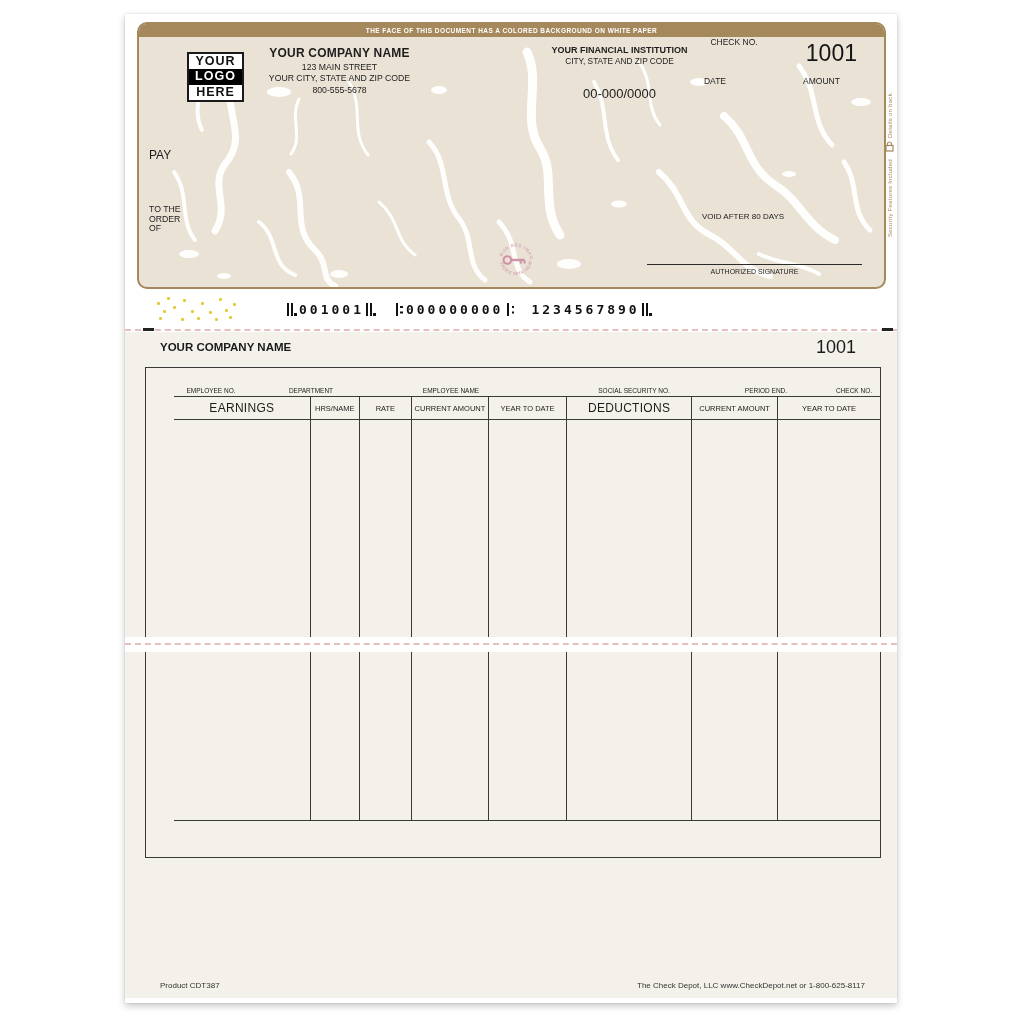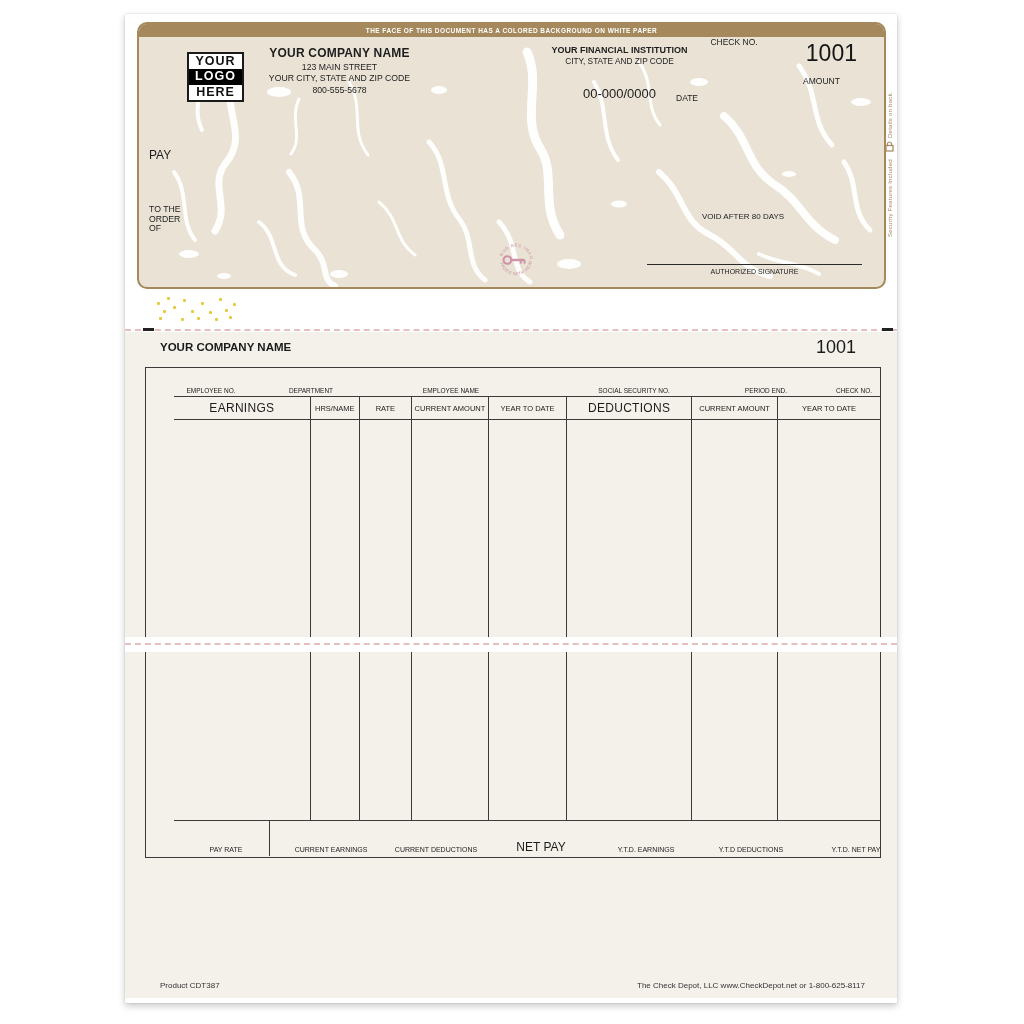--- a/index.html
+++ b/index.html
@@ -45,21 +45,21 @@
   .logo-box .lrow.inv { background: #000; color: #fff; }
   .company-blk { left: 118px; top: 22px; width: 165px; text-align: center; color: #1d1d1d; }
   .company-name { font-size: 12px; font-weight: bold; letter-spacing: 0.2px; }
   .company-line { font-size: 8.7px; margin-top: 1.5px; }
   .bank-blk { left: 398px; top: 21px; width: 165px; text-align: center; color: #1d1d1d; }
   .bank-name { font-size: 9px; font-weight: bold; }
   .bank-line { font-size: 8.3px; margin-top: 1px; }
   .fraction { left: 398px; top: 62px; width: 165px; text-align: center; font-size: 13px; color: #1d1d1d; }
   .checkno-label { left: 545px; top: 13px; width: 100px; text-align: center; font-size: 8.5px; color: #1d1d1d; }
   .checkno-value { right: 27px; top: 16px; font-size: 23px; color: #151515; }
-  .date-label { left: 537px; top: 69px; width: 50px; text-align: left; font-size: 8.5px; color: #1d1d1d; }
+  .date-label { left: 537px; top: 52px; width: 50px; text-align: right; font-size: 8.5px; color: #1d1d1d; }
   .amount-label { left: 655px; top: 52px; width: 55px; text-align: center; font-size: 8.5px; color: #1d1d1d; }
   .pay-label { left: 10px; top: 124px; font-size: 12px; color: #1d1d1d; }
   .order-label { left: 10px; top: 181px; font-size: 8.7px; line-height: 9.6px; color: #1d1d1d; white-space: pre-line; }
   .void-text { left: 563px; top: 188px; font-size: 8px; color: #1d1d1d; }
   .sig-line { left: 508px; top: 240px; width: 215px; height: 0; border-top: 1.5px solid #2a2a2a; }
   .sig-label { left: 508px; top: 244px; width: 215px; text-align: center; font-size: 7px; color: #1d1d1d; }
   .seal { left: 356px; top: 215px; }
   
   .vert {
     position: absolute;
@@ -232,20 +232,32 @@
     <div class="dot" style="left:76px; top:288px;"></div>
       <div class="dot" style="left:84px; top:297px;"></div>
     <div class="dot" style="left:72px; top:303px;"></div>
       <div class="dot" style="left:94px; top:284px;"></div>
     <div class="dot" style="left:100px; top:295px;"></div>
       <div class="dot" style="left:90px; top:304px;"></div>
     <div class="dot" style="left:108px; top:289px;"></div>
       <div class="dot" style="left:104px; top:302px;"></div>
   </div>
 
+  <div class="micr-row">
+    <span class="msym onus"></span>
+      <span class="micr-digits">001001</span>
+      <span class="msym onus"></span>
+    <span class="gap14"></span>
+    <span class="msym transit"></span>
+      <span class="micr-digits">000000000</span>
+      <span class="msym transit"></span>
+    <span class="gap14"></span>
+    <span class="micr-digits">1234567890</span>
+      <span class="msym onus"></span>
+  </div>
 
   <div class="perf1"></div>
   <div class="perf-end" style="left:18px;"></div>
   <div class="perf-end" style="left:757px;"></div>
 
   <div class="stub-bg"></div>
   <div class="stub-company">YOUR COMPANY NAME</div>
   <div class="stub-checkno">1001</div>
 
   <div class="ptable">
@@ -270,30 +282,20 @@
     <div class="body-row">
       <div class="col c0"></div>
         <div class="col c1"></div>
         <div class="col c2"></div>
         <div class="col c3"></div>
       <div class="col c4"></div>
         <div class="col c5"></div>
         <div class="col c6"></div>
         <div class="col c7"></div>
     </div>
-    <div class="summary-row">
-      <div class="summary-div"></div>
-      <span class="sum-label" style="left:52px;">PAY RATE</span>
-      <span class="sum-label" style="left:157px;">CURRENT EARNINGS</span>
-      <span class="sum-label" style="left:262px;">CURRENT DEDUCTIONS</span>
-      <span class="sum-label big" style="left:367px;">NET PAY</span>
-      <span class="sum-label" style="left:472px;">Y.T.D. EARNINGS</span>
-      <span class="sum-label" style="left:577px;">Y.T.D DEDUCTIONS</span>
-      <span class="sum-label" style="left:682px;">Y.T.D. NET PAY</span>
-    </div>
   </div>
 
   <div class="perf-band">
     <div class="dash"></div>
   </div>
 
   <div class="foot-left">Product CDT387</div>
   <div class="foot-right">The Check Depot, LLC  www.CheckDepot.net  or  1-800-625-8117</div>
 
 </div>

